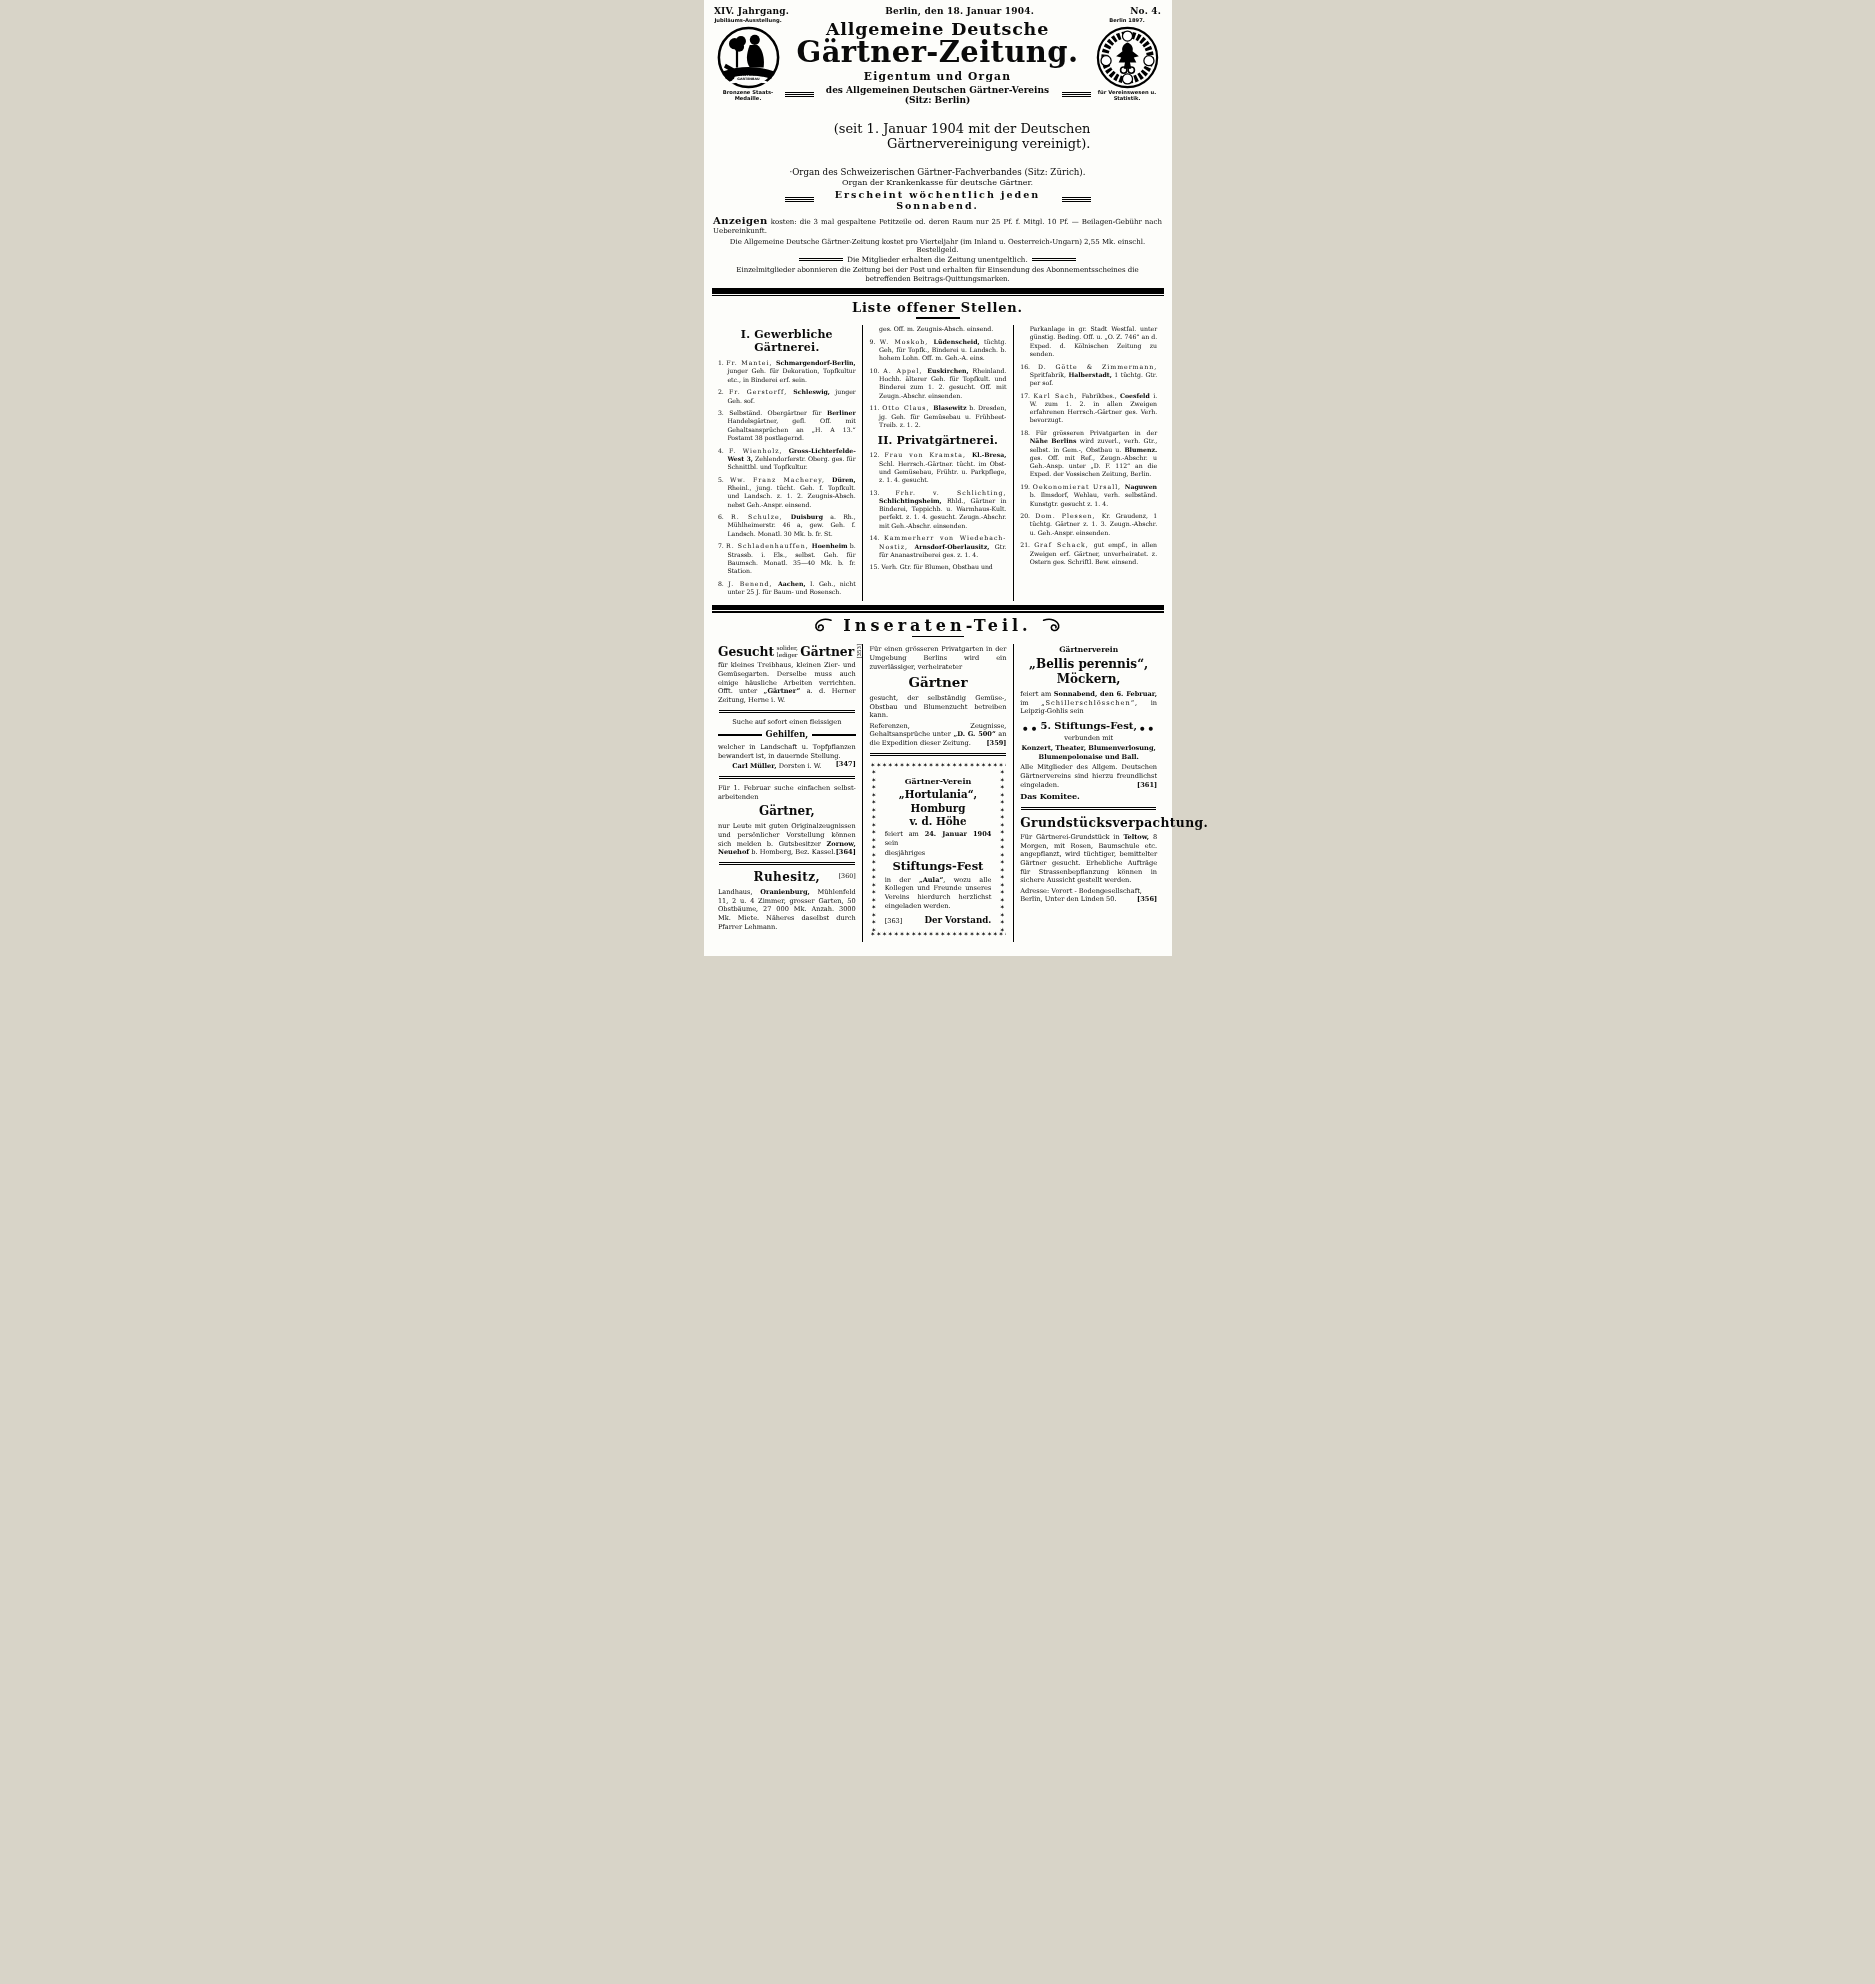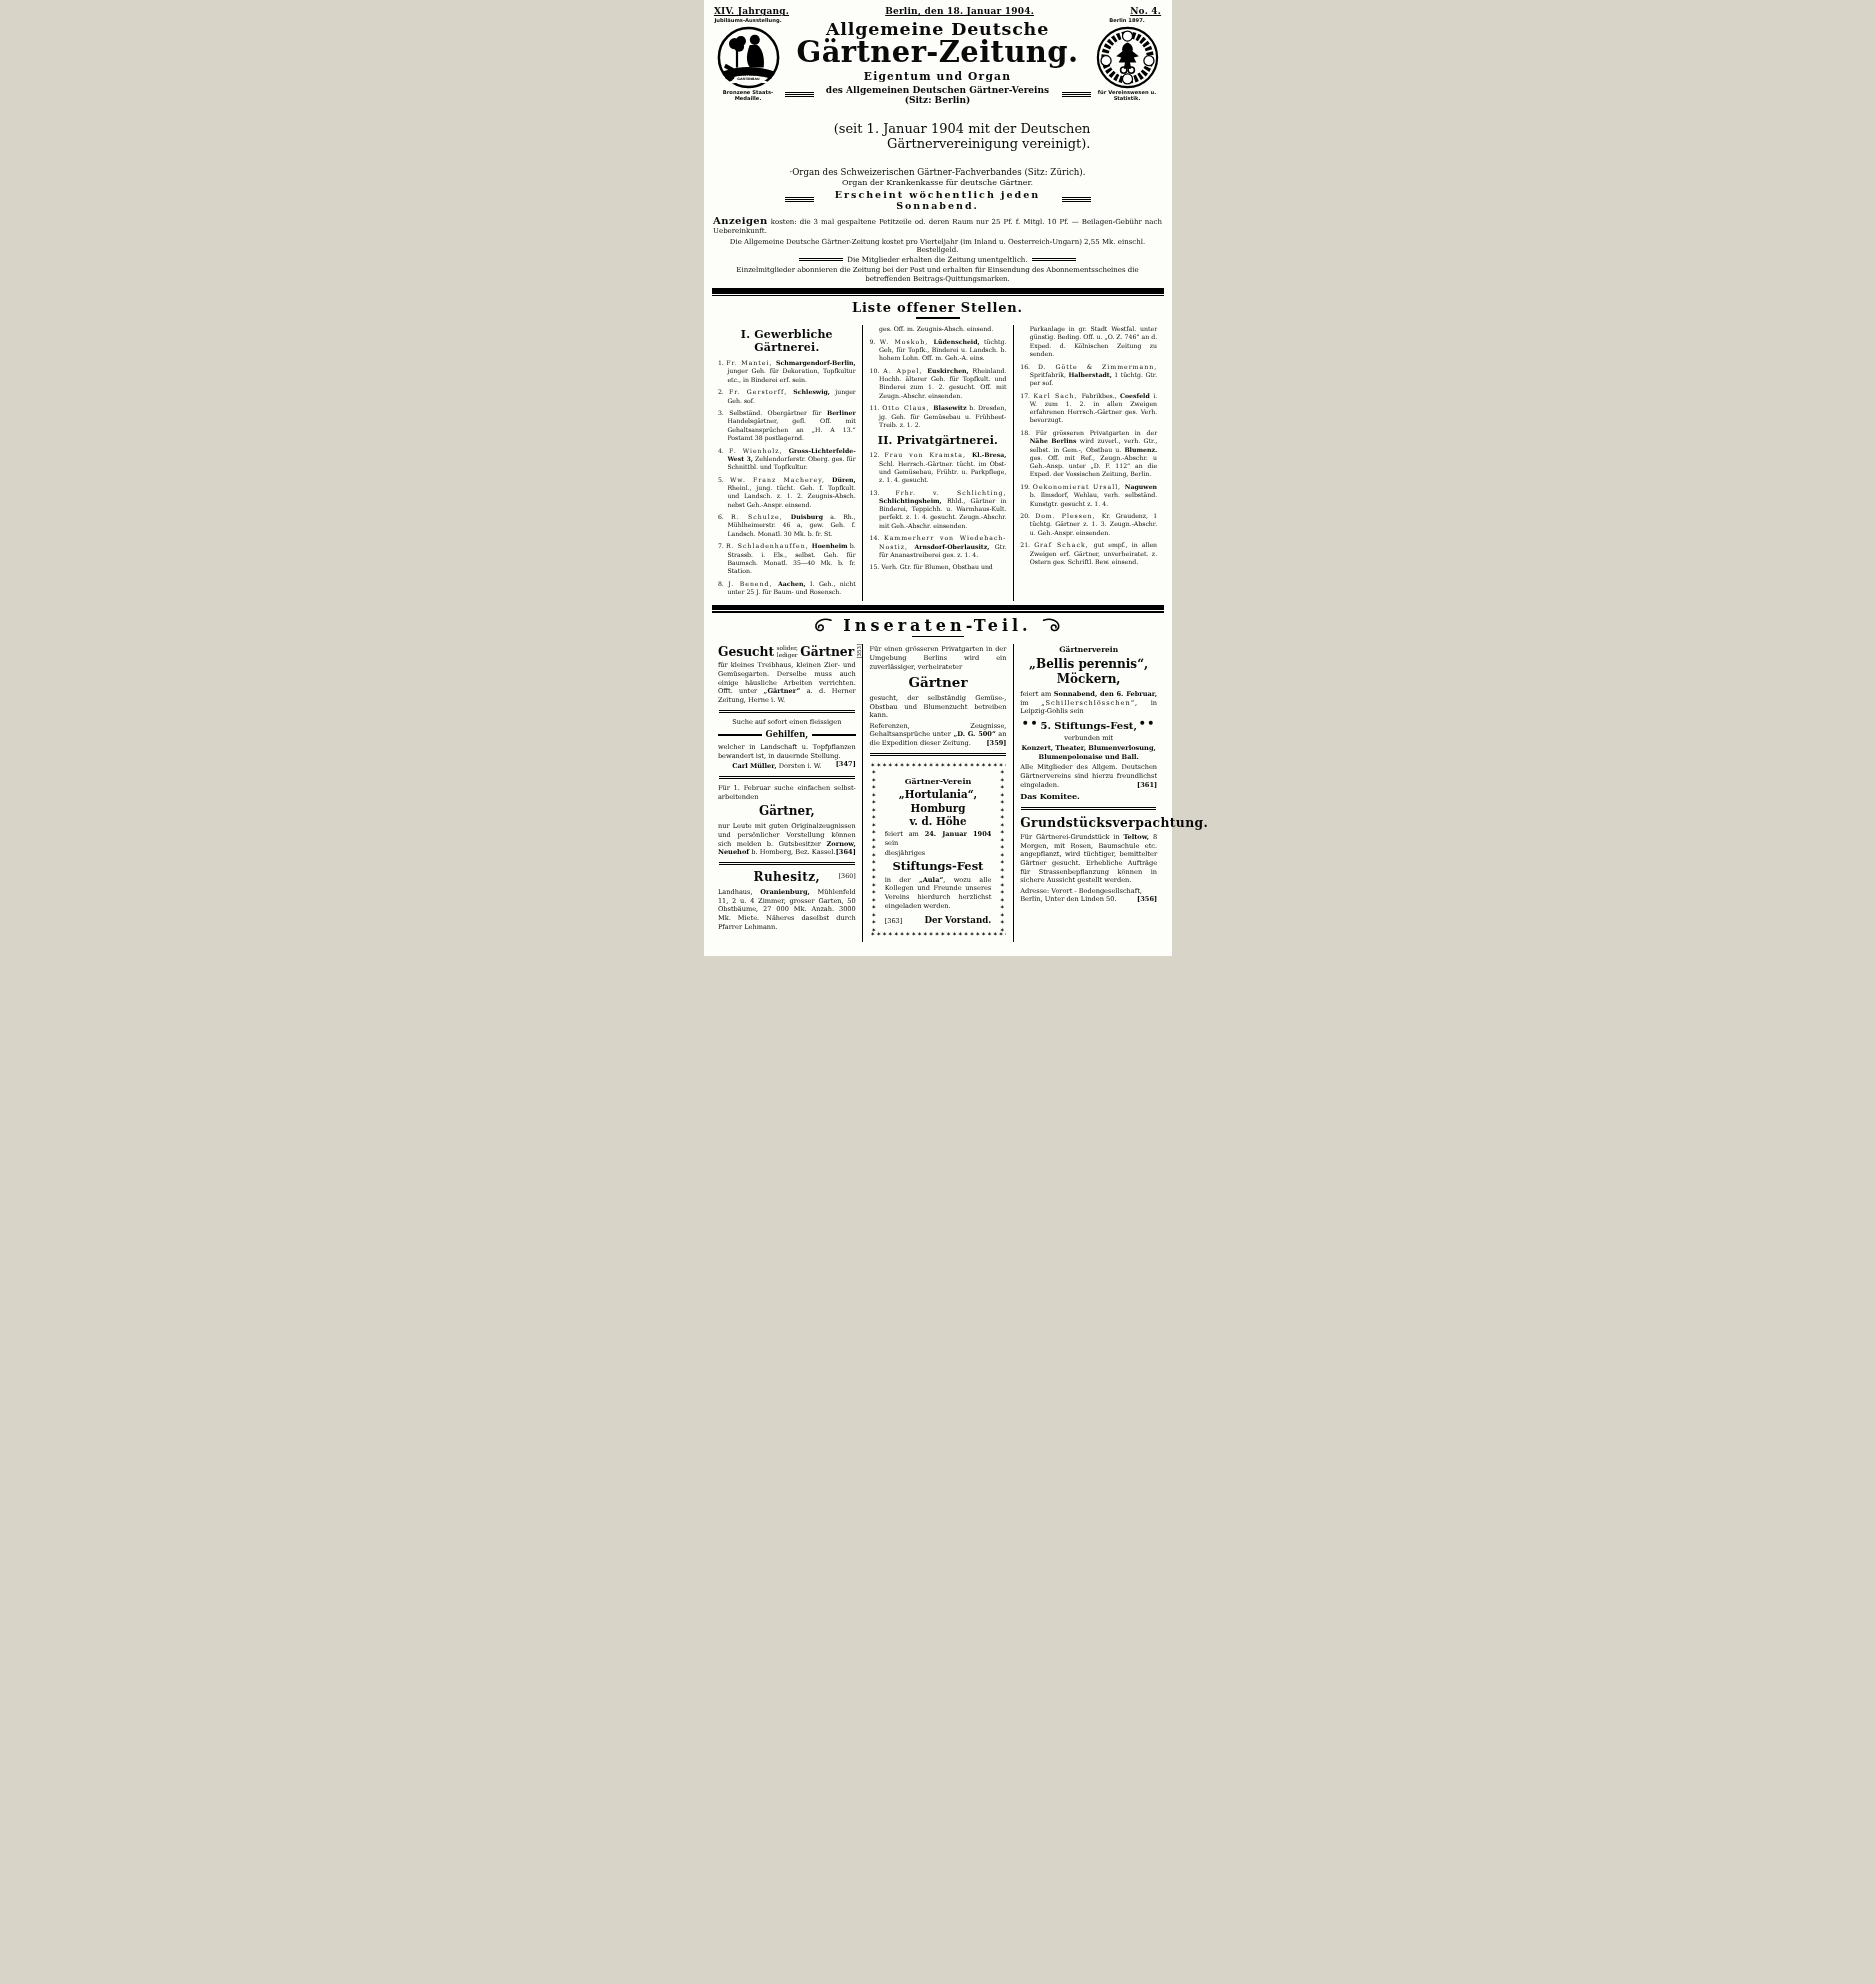--- a/index.html
+++ b/index.html
@@ -1,21 +1,21 @@
 <!DOCTYPE html>
 <html lang="de" style="font-size:6.4px"><head>
 <meta charset="utf-8">
 <style>
   html,body{margin:0;padding:0;background:#d8d4c8;}
   .sheet{width:468px;margin:0 auto;background:#fdfdfa;color:#0a0a0a;
          padding:5.6px 8px 14.3px;box-sizing:border-box;
          font-family:"DejaVu Serif","Liberation Serif",serif;}
   
   .top-row{display:flex;justify-content:space-between;align-items:baseline;
-           font-weight:bold;font-size:9px;letter-spacing:0.2px;padding:0.8px 2.4px;text-decoration:underline;}
+           font-weight:bold;font-size:9px;letter-spacing:0.2px;padding:0.8px 2.4px;}
   
   .masthead{display:grid;grid-template-columns:73px 1fr 73px;align-items:start;margin-top:0.8px;}
   .medal{text-align:center;font-family:"DejaVu Sans","Liberation Sans",sans-serif;
          font-weight:bold;font-size:5.2px;line-height:1.15;}
   .medal svg{display:block;margin:1.6px auto;}
   .mast-center{text-align:center;}
   .mast-title1{font-size:17.5px;font-weight:bold;letter-spacing:0.8px;line-height:1.05;margin-top:2.4px;}
   .mast-title2{font-size:29px;font-weight:bold;letter-spacing:0.4px;line-height:1.0;margin:-0.8px 0 3.2px;}
   .mast-prop{font-size:10.7px;font-weight:bold;letter-spacing:1.2px;margin:0.8px 0 1.6px;}
   .line-flex{display:flex;align-items:center;justify-content:center;gap:4.8px;margin:1.2px 0;}
@@ -81,21 +81,21 @@
   .star-col{position:absolute;top:6px;bottom:6px;width:6.7px;overflow:hidden;white-space:pre;
             text-align:center;font-family:"DejaVu Sans",sans-serif;font-size:6px;line-height:7.5px;}
   .star-col.left{left:0.8px;} .star-col.right{right:0.8px;}
   .hort-line1{font-size:8px;font-weight:bold;text-align:center !important;margin:0.8px 0 0;}
   .hort-line2{font-size:10.3px;font-weight:bold;text-align:center !important;margin:0.8px 0;}
   .hort-fest{font-size:11.5px;font-weight:bold;text-align:center !important;margin:3.2px 0;}
   .hort-sig{display:flex;justify-content:space-between;align-items:baseline;margin-top:4px;}
   .hort-sig .name{font-size:8.7px;font-weight:bold;}
   .bellis-l1{font-size:7.5px;font-weight:bold;text-align:center !important;margin:0;}
   .bellis-title{font-size:12px;font-weight:bold;text-align:center !important;margin:0.8px 0 2.4px;}
-  .fest-row{display:flex;justify-content:center;align-items:flex-start;gap:3px;
+  .fest-row{display:flex;justify-content:center;align-items:flex-end;gap:3px;
             font-size:10px;font-weight:bold;margin:3.2px 0 0.8px;}
   .dots{font-size:5.2px;letter-spacing:1.2px;}
   .grund-title{font-size:12.3px;font-weight:bold;text-align:center !important;
                letter-spacing:0.4px;margin:3.2px 0 2.4px;}
   .addr{margin-top:1.6px;}
 </style>
 </head>
 <body>
 
 <div class="sheet">

